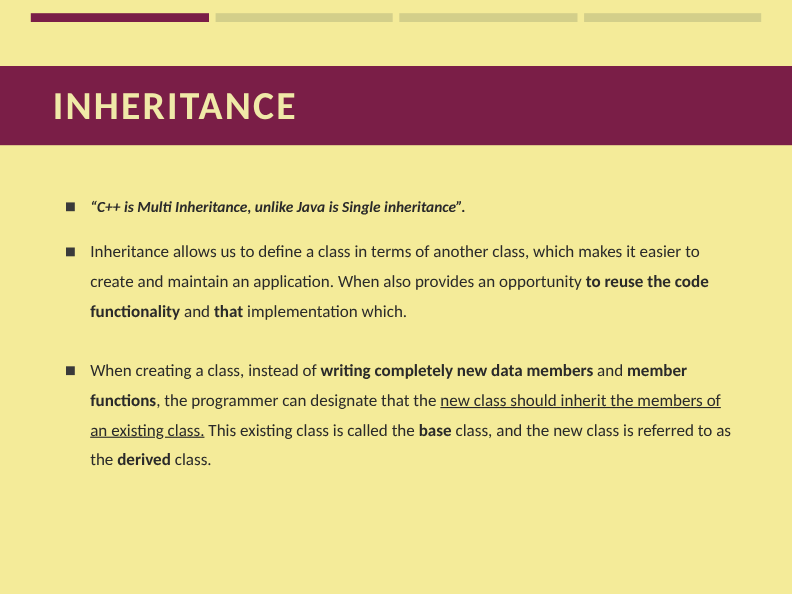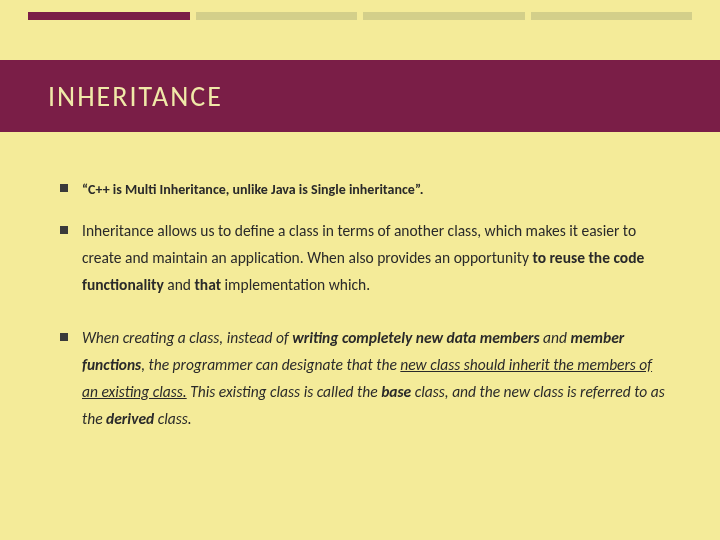--- a/index.html
+++ b/index.html
@@ -34,22 +34,22 @@
     left: 0;
     right: 0;
     height: 72px;
     background: #7a1e47;
     display: flex;
     align-items: center;
     padding-left: 48px;
   }
   .title-bar h1 {
     color: #f0e9a8;
-    font-weight: 400;
-    font-size: 28px;
+    font-weight: 700;
+    font-size: 36px;
     letter-spacing: 2px;
   }
   .content {
     position: absolute;
     top: 175px;
     left: 60px;
     right: 50px;
     color: #2a2a2a;
     font-size: 15.5px;
     line-height: 1.75;
@@ -62,22 +62,22 @@
   }
   li::before {
     content: "";
     position: absolute;
     left: 0;
     top: 9px;
     width: 8px;
     height: 8px;
     background: #3a3a3a;
   }
-  li.spaced { margin-top: 26px; font-style: italic; }
-  .quote { font-weight: bold; font-size: 14px; }
+  li.spaced { margin-top: 26px; }
+  .quote { font-weight: bold; font-size: 14px; font-style: italic; }
   .b { font-weight: bold; }
   .u { text-decoration: underline; }
 </style>
 </head>
 <body>
 
 <div class="top-stripes">
   <div class="stripe s1"></div>
   <div class="stripe s2"></div>
   <div class="stripe s3"></div>

